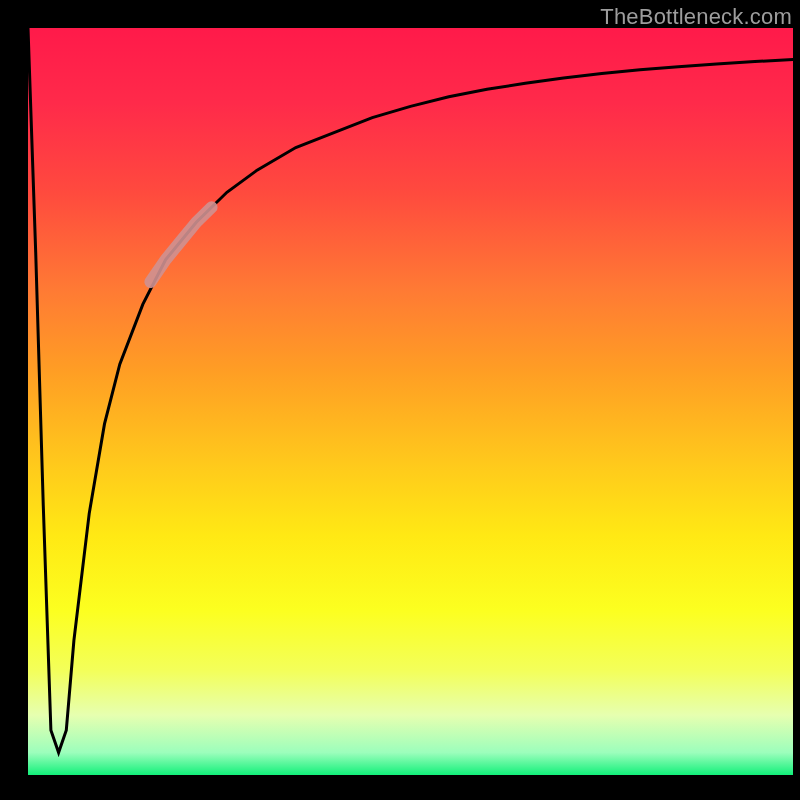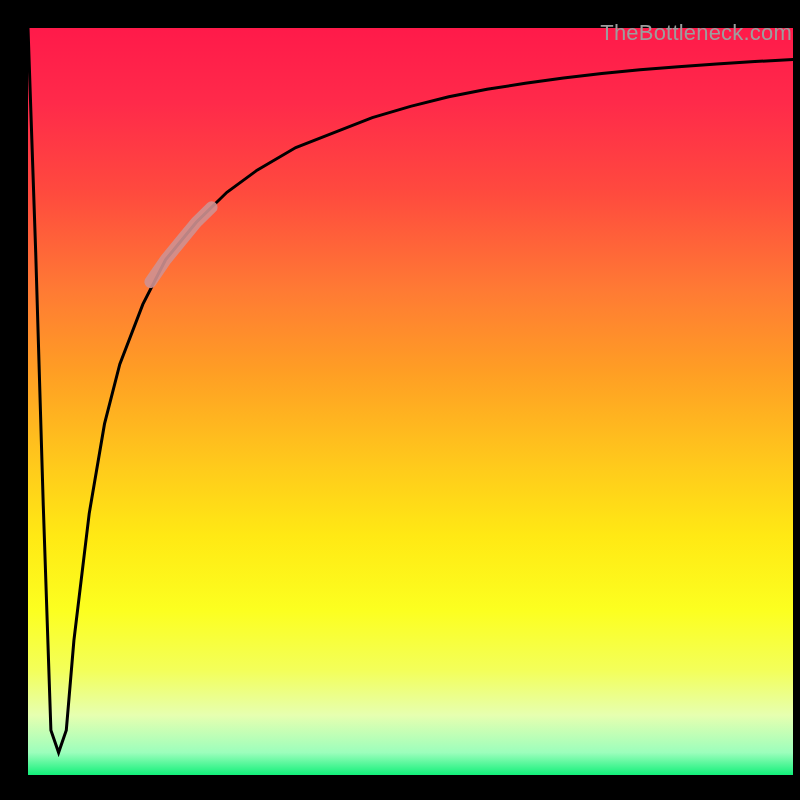--- a/index.html
+++ b/index.html
@@ -45,21 +45,21 @@
     );
   }
   svg.curve {
     position: absolute;
     inset: 0;
     width: 100%;
     height: 100%;
   }
   .watermark {
     position: absolute;
-    top: 20px;
+    top: 4px;
     right: 8px;
     color: #9d9d9d;
     font-size: 22px;
     font-weight: 400;
     letter-spacing: 0.2px;
     user-select: none;
   }
 </style>
 </head>
 <body>

